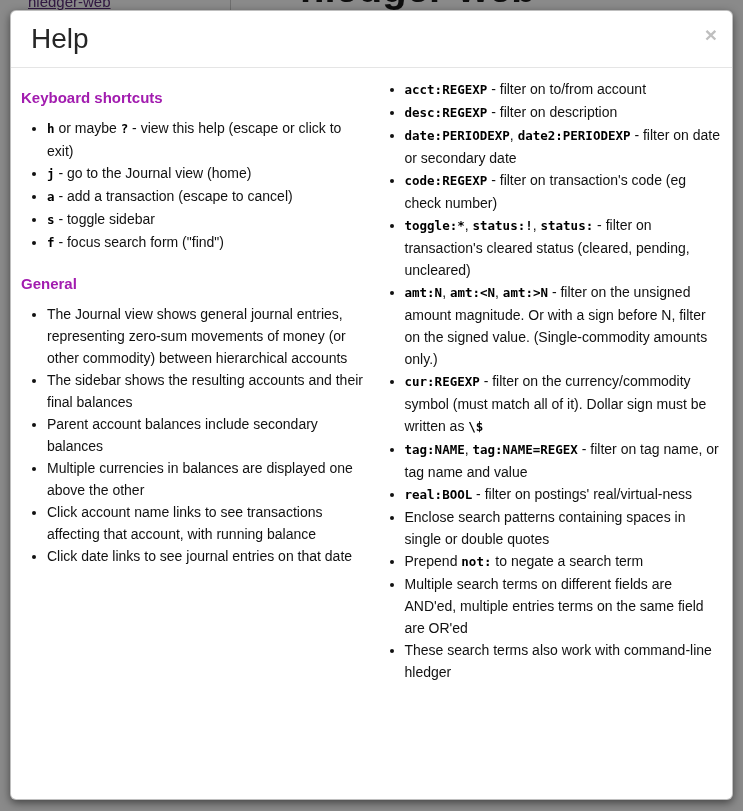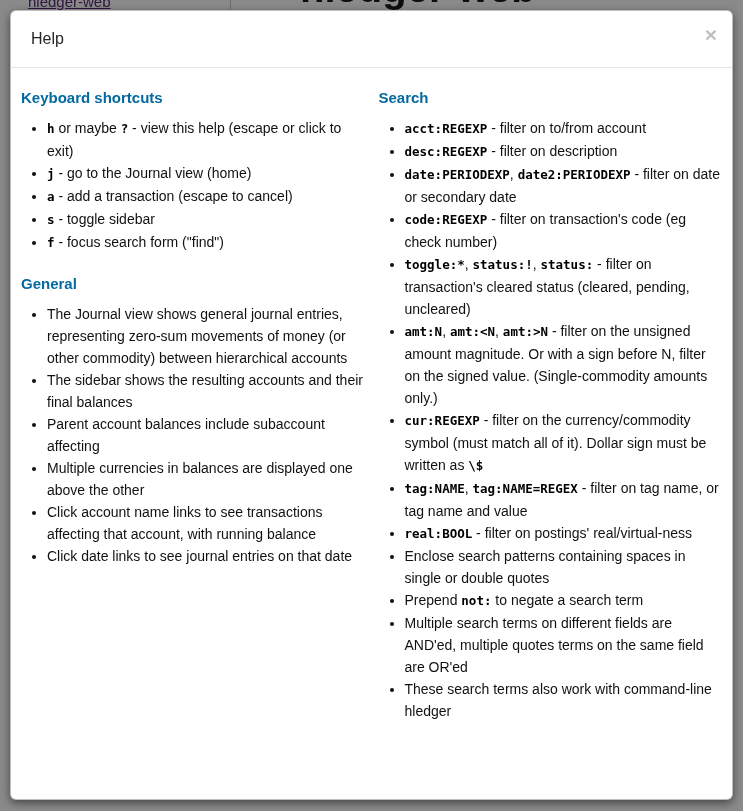--- a/index.html
+++ b/index.html
@@ -45,42 +45,42 @@
     box-shadow: 0 3px 9px rgba(0,0,0,0.5);
     overflow: hidden;
   }
   .modal-header {
     position: relative;
     padding: 13px 15px 13px 20px;
     border-bottom: 1px solid #e5e5e5;
   }
   .modal-title {
     margin: 0;
-    font-size: 16px; font-weight: 400; color: #262626;
+    font-size: 28px; font-weight: 400; color: #262626;
     line-height: 30px;
   }
   .close-btn {
     position: absolute; top: 13px; right: 15px;
     border: none; background: none; padding: 0;
     font-size: 21px; font-weight: bold; line-height: 21px;
     color: #bfbfbf; cursor: pointer;
     text-shadow: 0 1px 0 #fff;
     font-family: "Liberation Sans", sans-serif;
   }
   .modal-body {
     display: flex;
     padding: 10px 10px 10px 10px;
   }
   .col { flex: 1 1 0; min-width: 0; }
   .col-left  { padding-right: 6px; }
   .col-right { padding-left: 8px; }
 
   .section-heading {
     margin: 10px 0 10px 0;
-    font-size: 15px; font-weight: bold; color: #0369a1;
+    font-size: 15px; font-weight: bold; color: #a21caf;
     line-height: 19px;
   }
   .help-list {
     margin: 0 0 20px 0;
     padding: 0 0 0 26px;
     font-size: 14px; color: #111;
   }
   .help-list li {
     line-height: 22px;
     margin: 0;
@@ -119,40 +119,39 @@
             <li><code>h</code> or maybe <code>?</code> - view this help (escape or click to exit)</li>
             <li><code>j</code> - go to the Journal view (home)</li>
             <li><code>a</code> - add a transaction (escape to cancel)</li>
             <li><code>s</code> - toggle sidebar</li>
             <li><code>f</code> - focus search form ("find")</li>
           </ul>
           <h2 class="section-heading">General</h2>
           <ul class="help-list">
             <li>The Journal view shows general journal entries, representing zero-sum movements of money (or other commodity) between hierarchical accounts</li>
             <li>The sidebar shows the resulting accounts and their final balances</li>
-            <li>Parent account balances include subaccount affecting</li>
+            <li>Parent account balances include secondary balances</li>
             <li>Multiple currencies in balances are displayed one above the other</li>
             <li>Click account name links to see transactions affecting that account, with running balance</li>
             <li>Click date links to see journal entries on that date</li>
           </ul>
         </div>
       <div class="col col-right">
-          <h2 class="section-heading">Search</h2>
           <ul class="help-list">
             <li><code>acct:REGEXP</code> - filter on to/from account</li>
             <li><code>desc:REGEXP</code> - filter on description</li>
             <li><code>date:PERIODEXP</code>, <code>date2:PERIODEXP</code> - filter on date or secondary date</li>
             <li><code>code:REGEXP</code> - filter on transaction's code (eg check number)</li>
             <li><code>toggle:*</code>, <code>status:!</code>, <code>status:</code> - filter on transaction's cleared status (cleared, pending, uncleared)</li>
             <li><code>amt:N</code>, <code>amt:&lt;N</code>, <code>amt:&gt;N</code> - filter on the unsigned amount magnitude. Or with a sign before N, filter on the signed value. (Single-commodity amounts only.)</li>
             <li><code>cur:REGEXP</code> - filter on the currency/commodity symbol (must match all of it). Dollar sign must be written as <code>\$</code></li>
             <li><code>tag:NAME</code>, <code>tag:NAME=REGEX</code> - filter on tag name, or tag name and value</li>
             <li><code>real:BOOL</code> - filter on postings' real/virtual-ness</li>
             <li>Enclose search patterns containing spaces in single or double quotes</li>
             <li>Prepend <code>not:</code> to negate a search term</li>
-            <li>Multiple search terms on different fields are AND'ed, multiple quotes terms on the same field are OR'ed</li>
+            <li>Multiple search terms on different fields are AND'ed, multiple entries terms on the same field are OR'ed</li>
             <li>These search terms also work with command-line hledger</li>
           </ul>
         </div>
     </div>
   </div>
 
 </div>
 
 </body></html>

